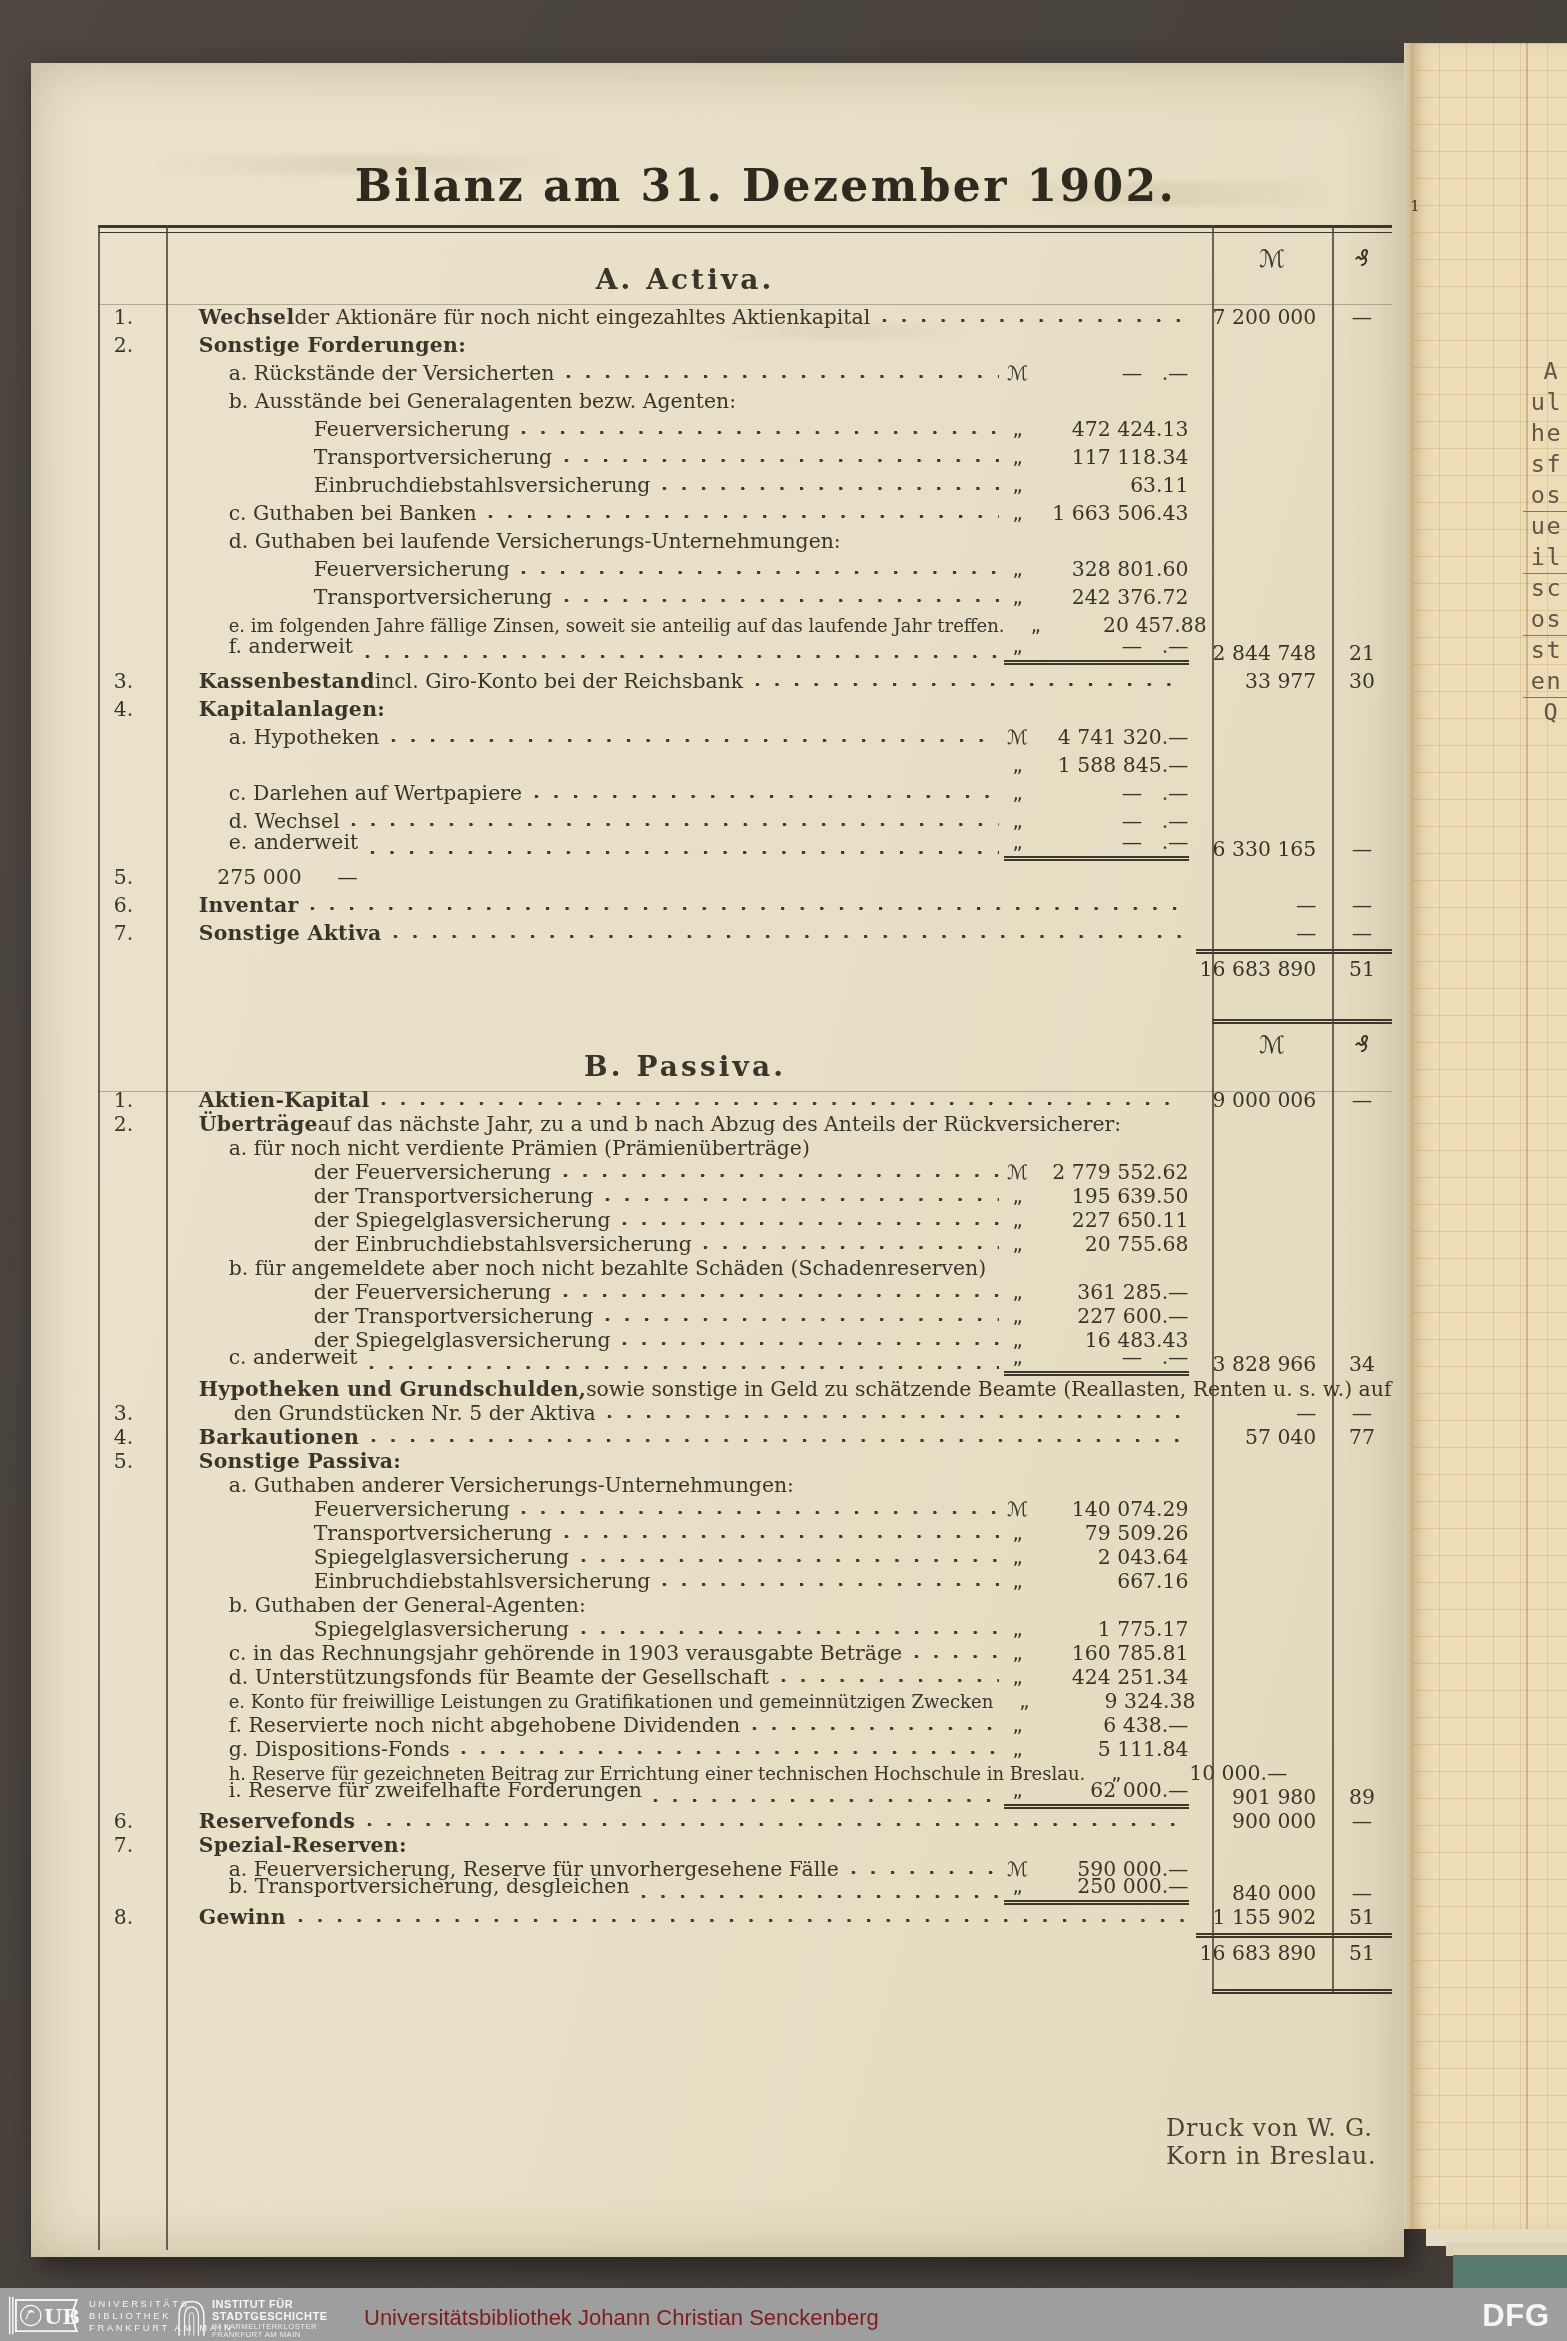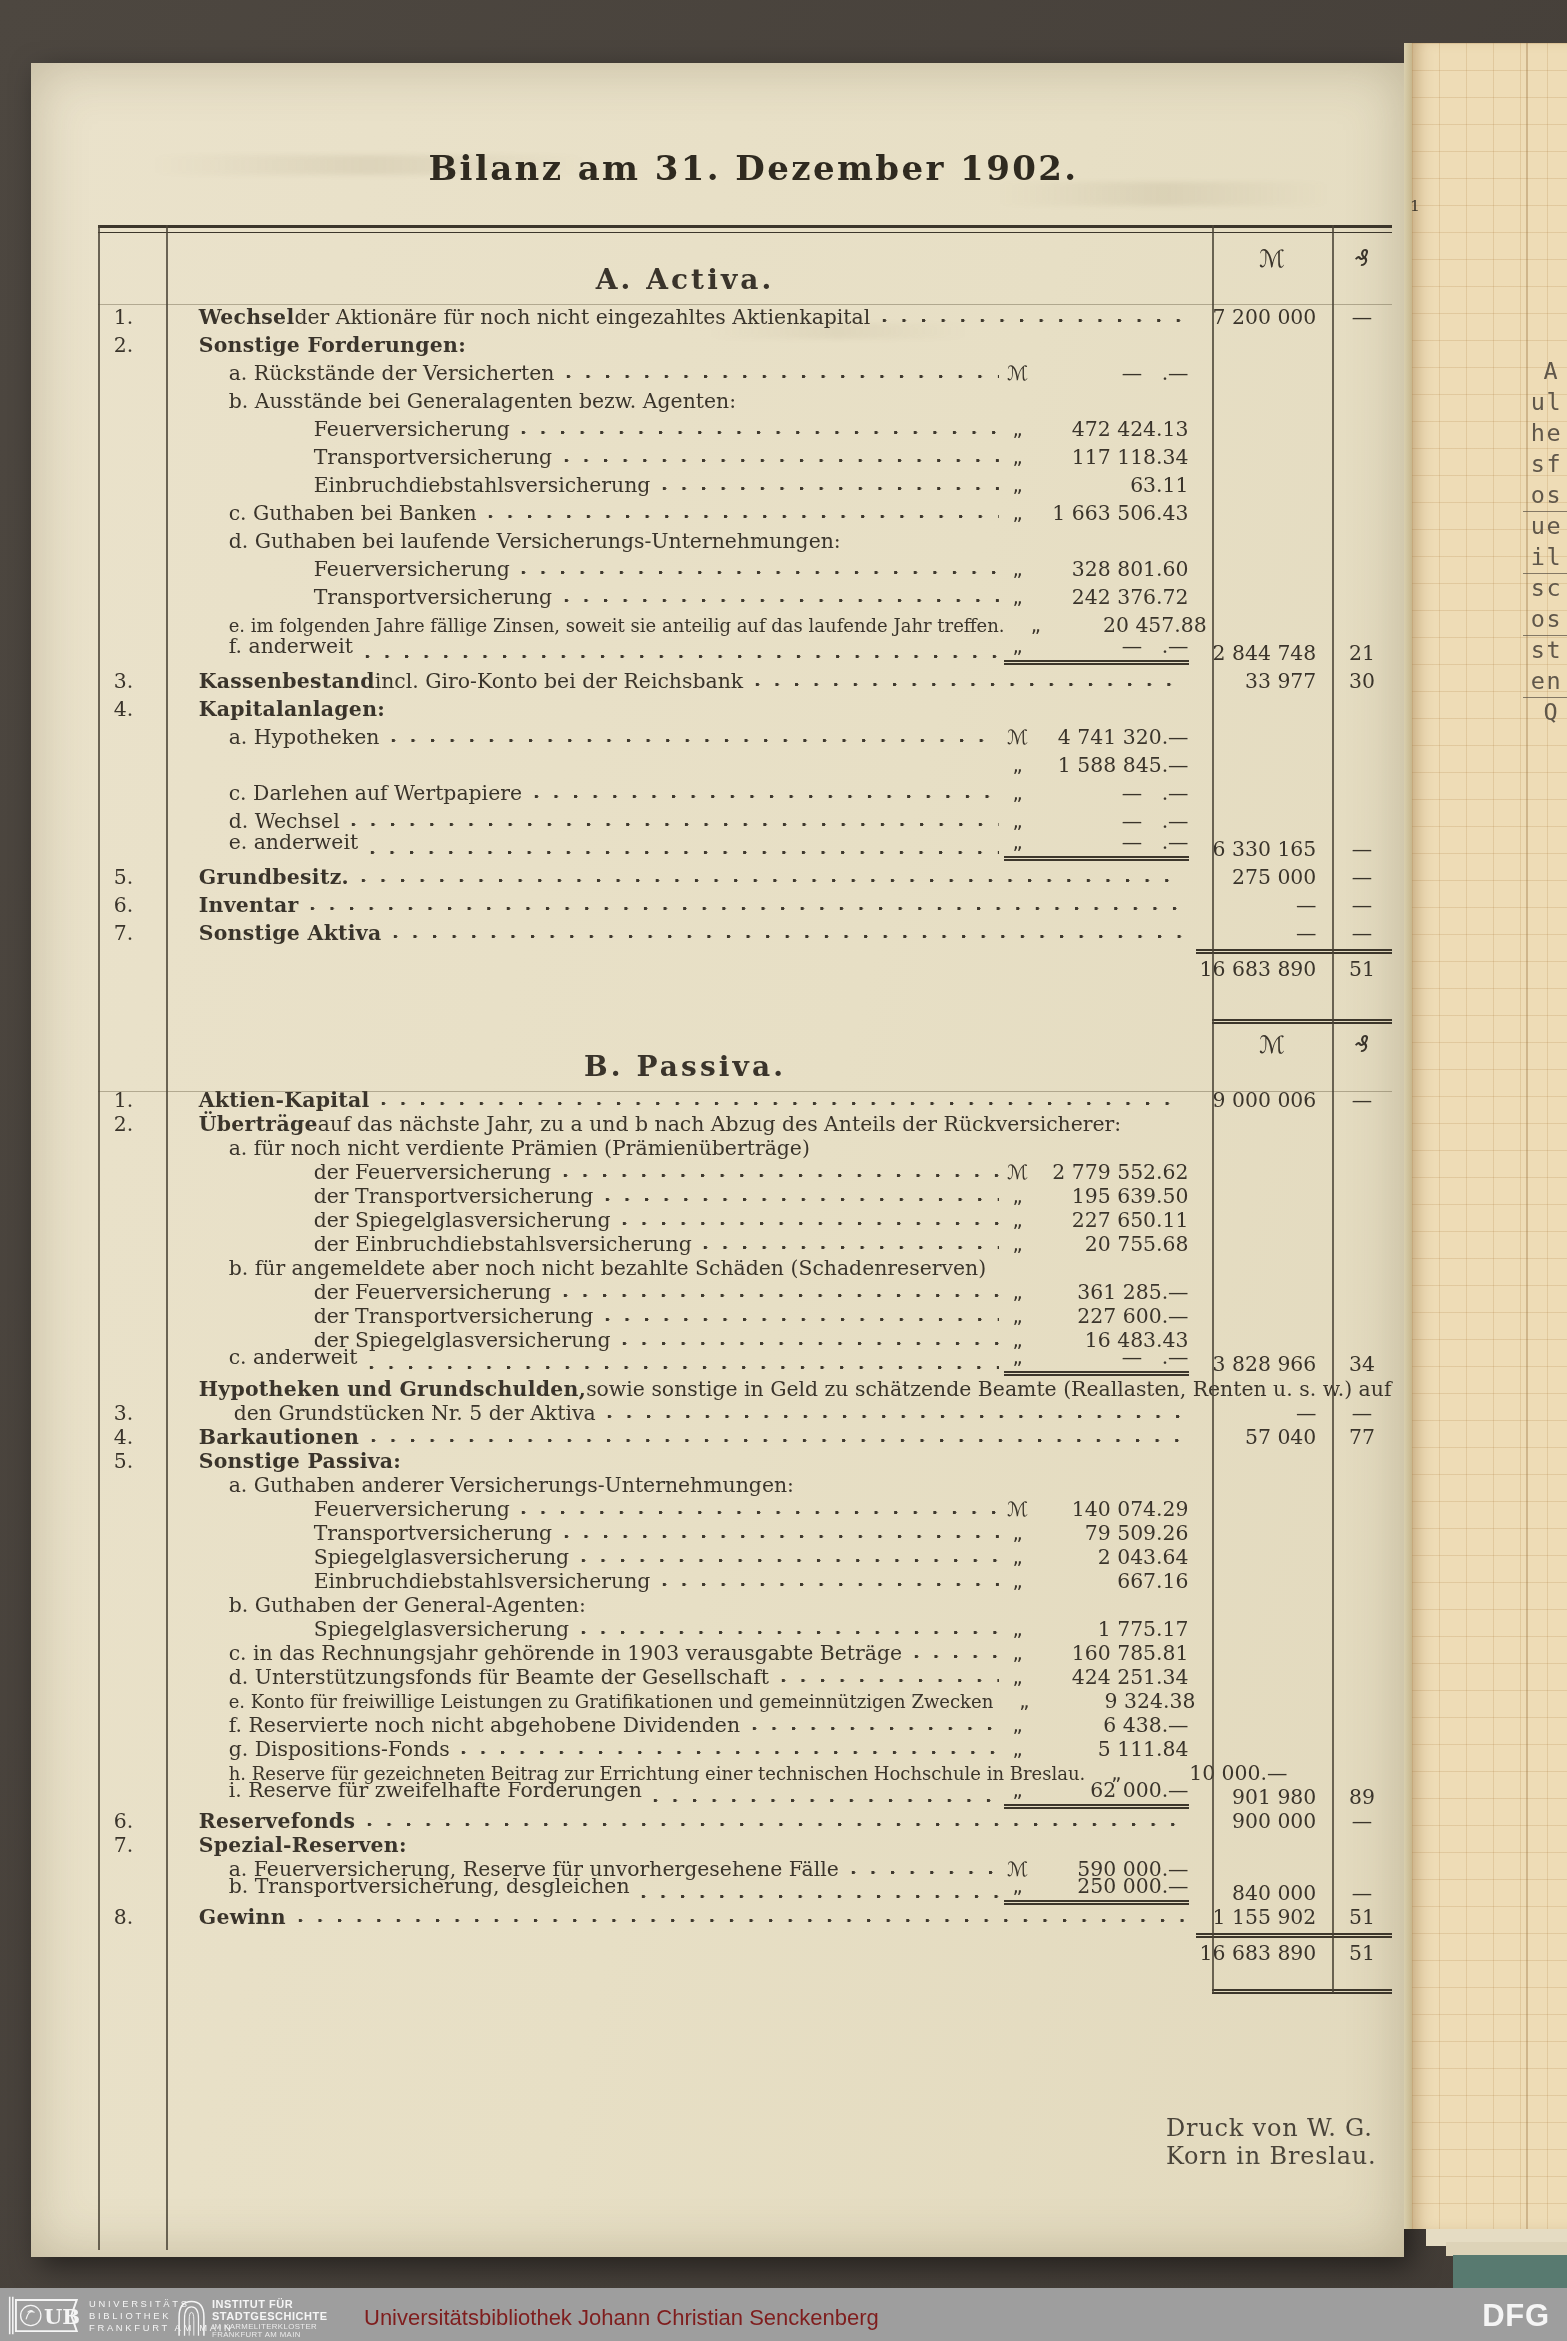--- a/index.html
+++ b/index.html
@@ -11,22 +11,22 @@
   
   .main-page{position:absolute;left:31px;top:63px;width:1373px;height:2194px;
              background:linear-gradient(105deg,#eae2cb,#e7dfc5 55%,#e2d9bd);
              box-shadow:inset 0 0 55px rgba(95,80,45,.28), 7.8px 9.4px 27px rgba(0,0,0,.5);
              color:#3a342b;}
   .ghost{position:absolute;filter:blur(2.4px);opacity:.5;pointer-events:none;
          background:linear-gradient(90deg,transparent,rgba(120,105,68,.22),transparent);}
   .g1{left:118px;top:92px;width:439px;height:20.4px;}
   .g2{left:964px;top:119px;width:337px;height:23.5px;}
   .g3{left:674px;top:260px;width:266px;height:15.7px;opacity:.35;}
-  .page-title{position:absolute;left:72px;top:85px;width:1301px;margin:0;text-align:center;
-              font-size:34px;font-weight:700;letter-spacing:2.4px;color:#2f2a20;}
+  .page-title{position:absolute;left:72px;top:85px;width:1301px;margin:12px;text-align:center;
+              font-size:44px;font-weight:700;letter-spacing:2.4px;color:#2f2a20;}
   
   .table{position:absolute;left:67px;top:162px;width:1294px;}
   .rule-top{height:3.9px;border-top:3.1px solid #3c362b;border-bottom:1.6px solid #3c362b;}
   .sec-head{position:relative;height:71px;border-bottom:0.8px solid rgba(95,85,60,.4);padding-left:12px;}
   .sec-b .sec-head{height:72px;}
   .sec-b{margin-top:34px;position:relative;}
   .amt-rule{position:absolute;top:0;left:1114px;width:180px;border-top:5.5px double #3c362b;}
   .sh-text{position:absolute;left:68px;right:188px;bottom:7.8px;text-align:center;
            font-weight:700;font-size:28px;letter-spacing:3.1px;}
   .sh-m{position:absolute;left:1114px;width:120px;top:12.5px;text-align:center;font-size:24px;
@@ -419,28 +419,20 @@
                     <span class="cur">„</span>
                     <span class="inner">—   .—</span>
                   </span>
       </div>
     </div>
     <div class="c-m">6 330 165</div>
     <div class="c-pf">—</div>
   </div>
             <div class="row lvl0">
     <div class="c-num">5.</div>
-    <div class="c-text">
-      <div class="line l1">
-        <span class="lead">Grundbesitz.</span>
-                  <span class="rest"></span>
-        <span class="dots"></span>
-
-      </div>
-    </div>
     <div class="c-m">275 000</div>
     <div class="c-pf">—</div>
   </div>
             <div class="row lvl0">
     <div class="c-num">6.</div>
     <div class="c-text">
       <div class="line l1">
         <span class="lead">Inventar</span>
                   <span class="rest"></span>
         <span class="dots"></span>

